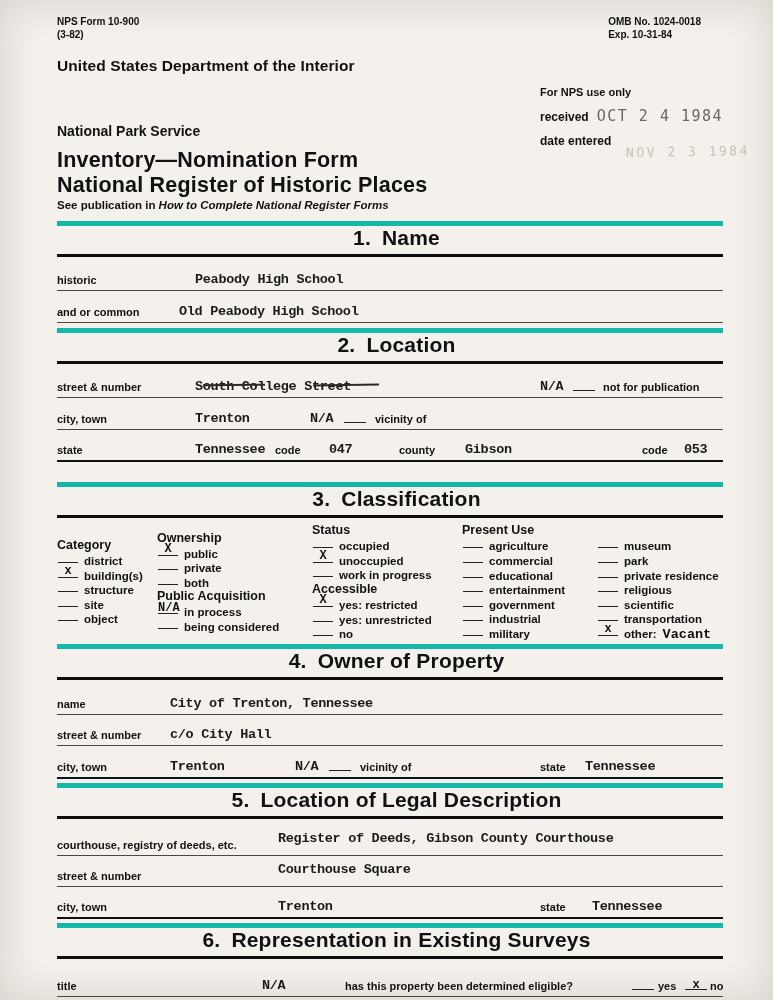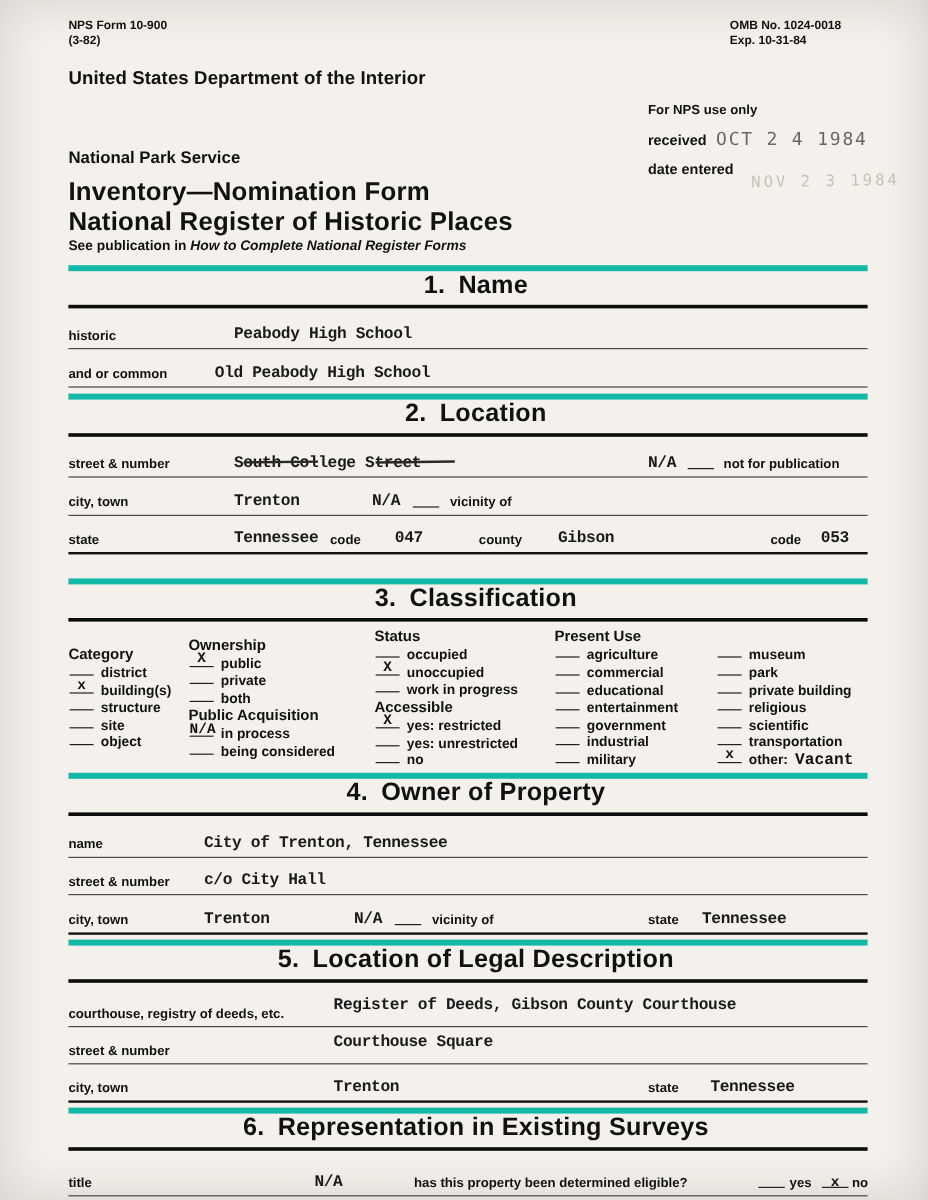--- a/index.html
+++ b/index.html
@@ -264,21 +264,21 @@
     <div class="col c5">
       <div class="ck-h">&nbsp;</div>
       <div class="ck"><span class="blank">
               <span class="mark"></span>
             </span><span class="ck-l">museum</span></div>
       <div class="ck"><span class="blank">
               <span class="mark"></span>
             </span><span class="ck-l">park</span></div>
       <div class="ck"><span class="blank">
               <span class="mark"></span>
-            </span><span class="ck-l">private building</span></div>
+            </span><span class="ck-l">private residence</span></div>
       <div class="ck"><span class="blank">
               <span class="mark"></span>
             </span><span class="ck-l">religious</span></div>
       <div class="ck"><span class="blank">
               <span class="mark"></span>
             </span><span class="ck-l">scientific</span></div>
       <div class="ck"><span class="blank">
               <span class="mark"></span>
             </span><span class="ck-l">transportation</span></div>
       <div class="ck"><span class="blank">

